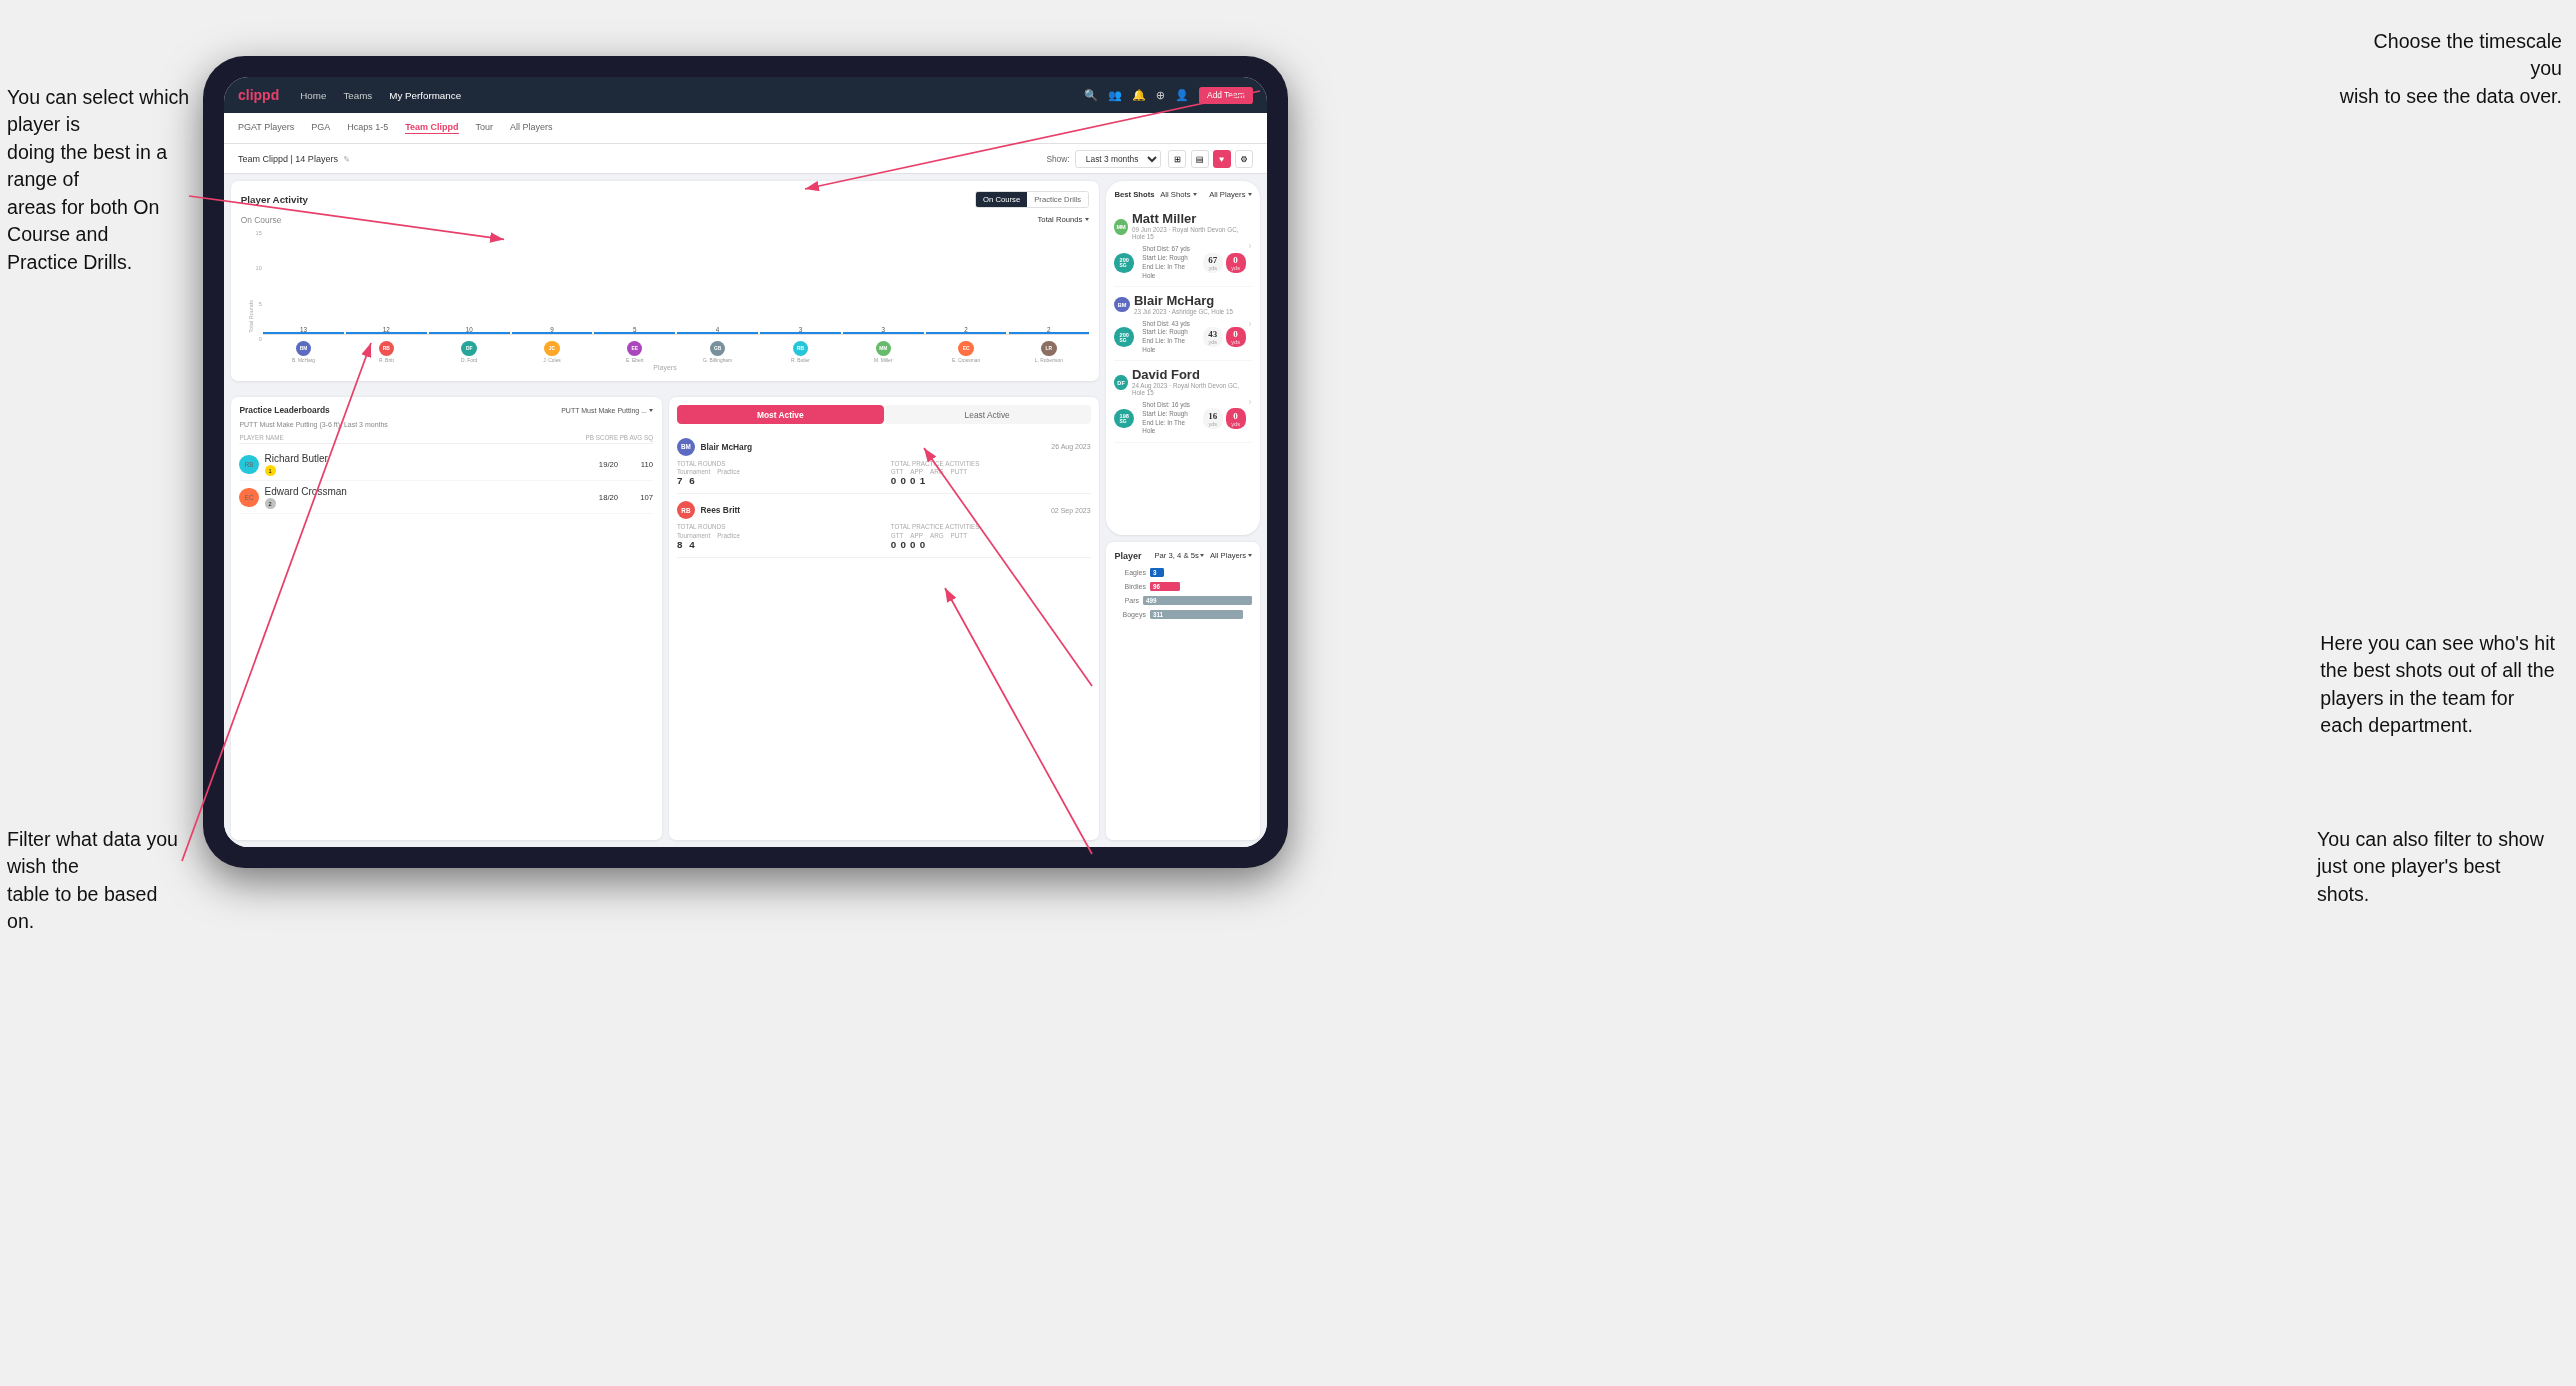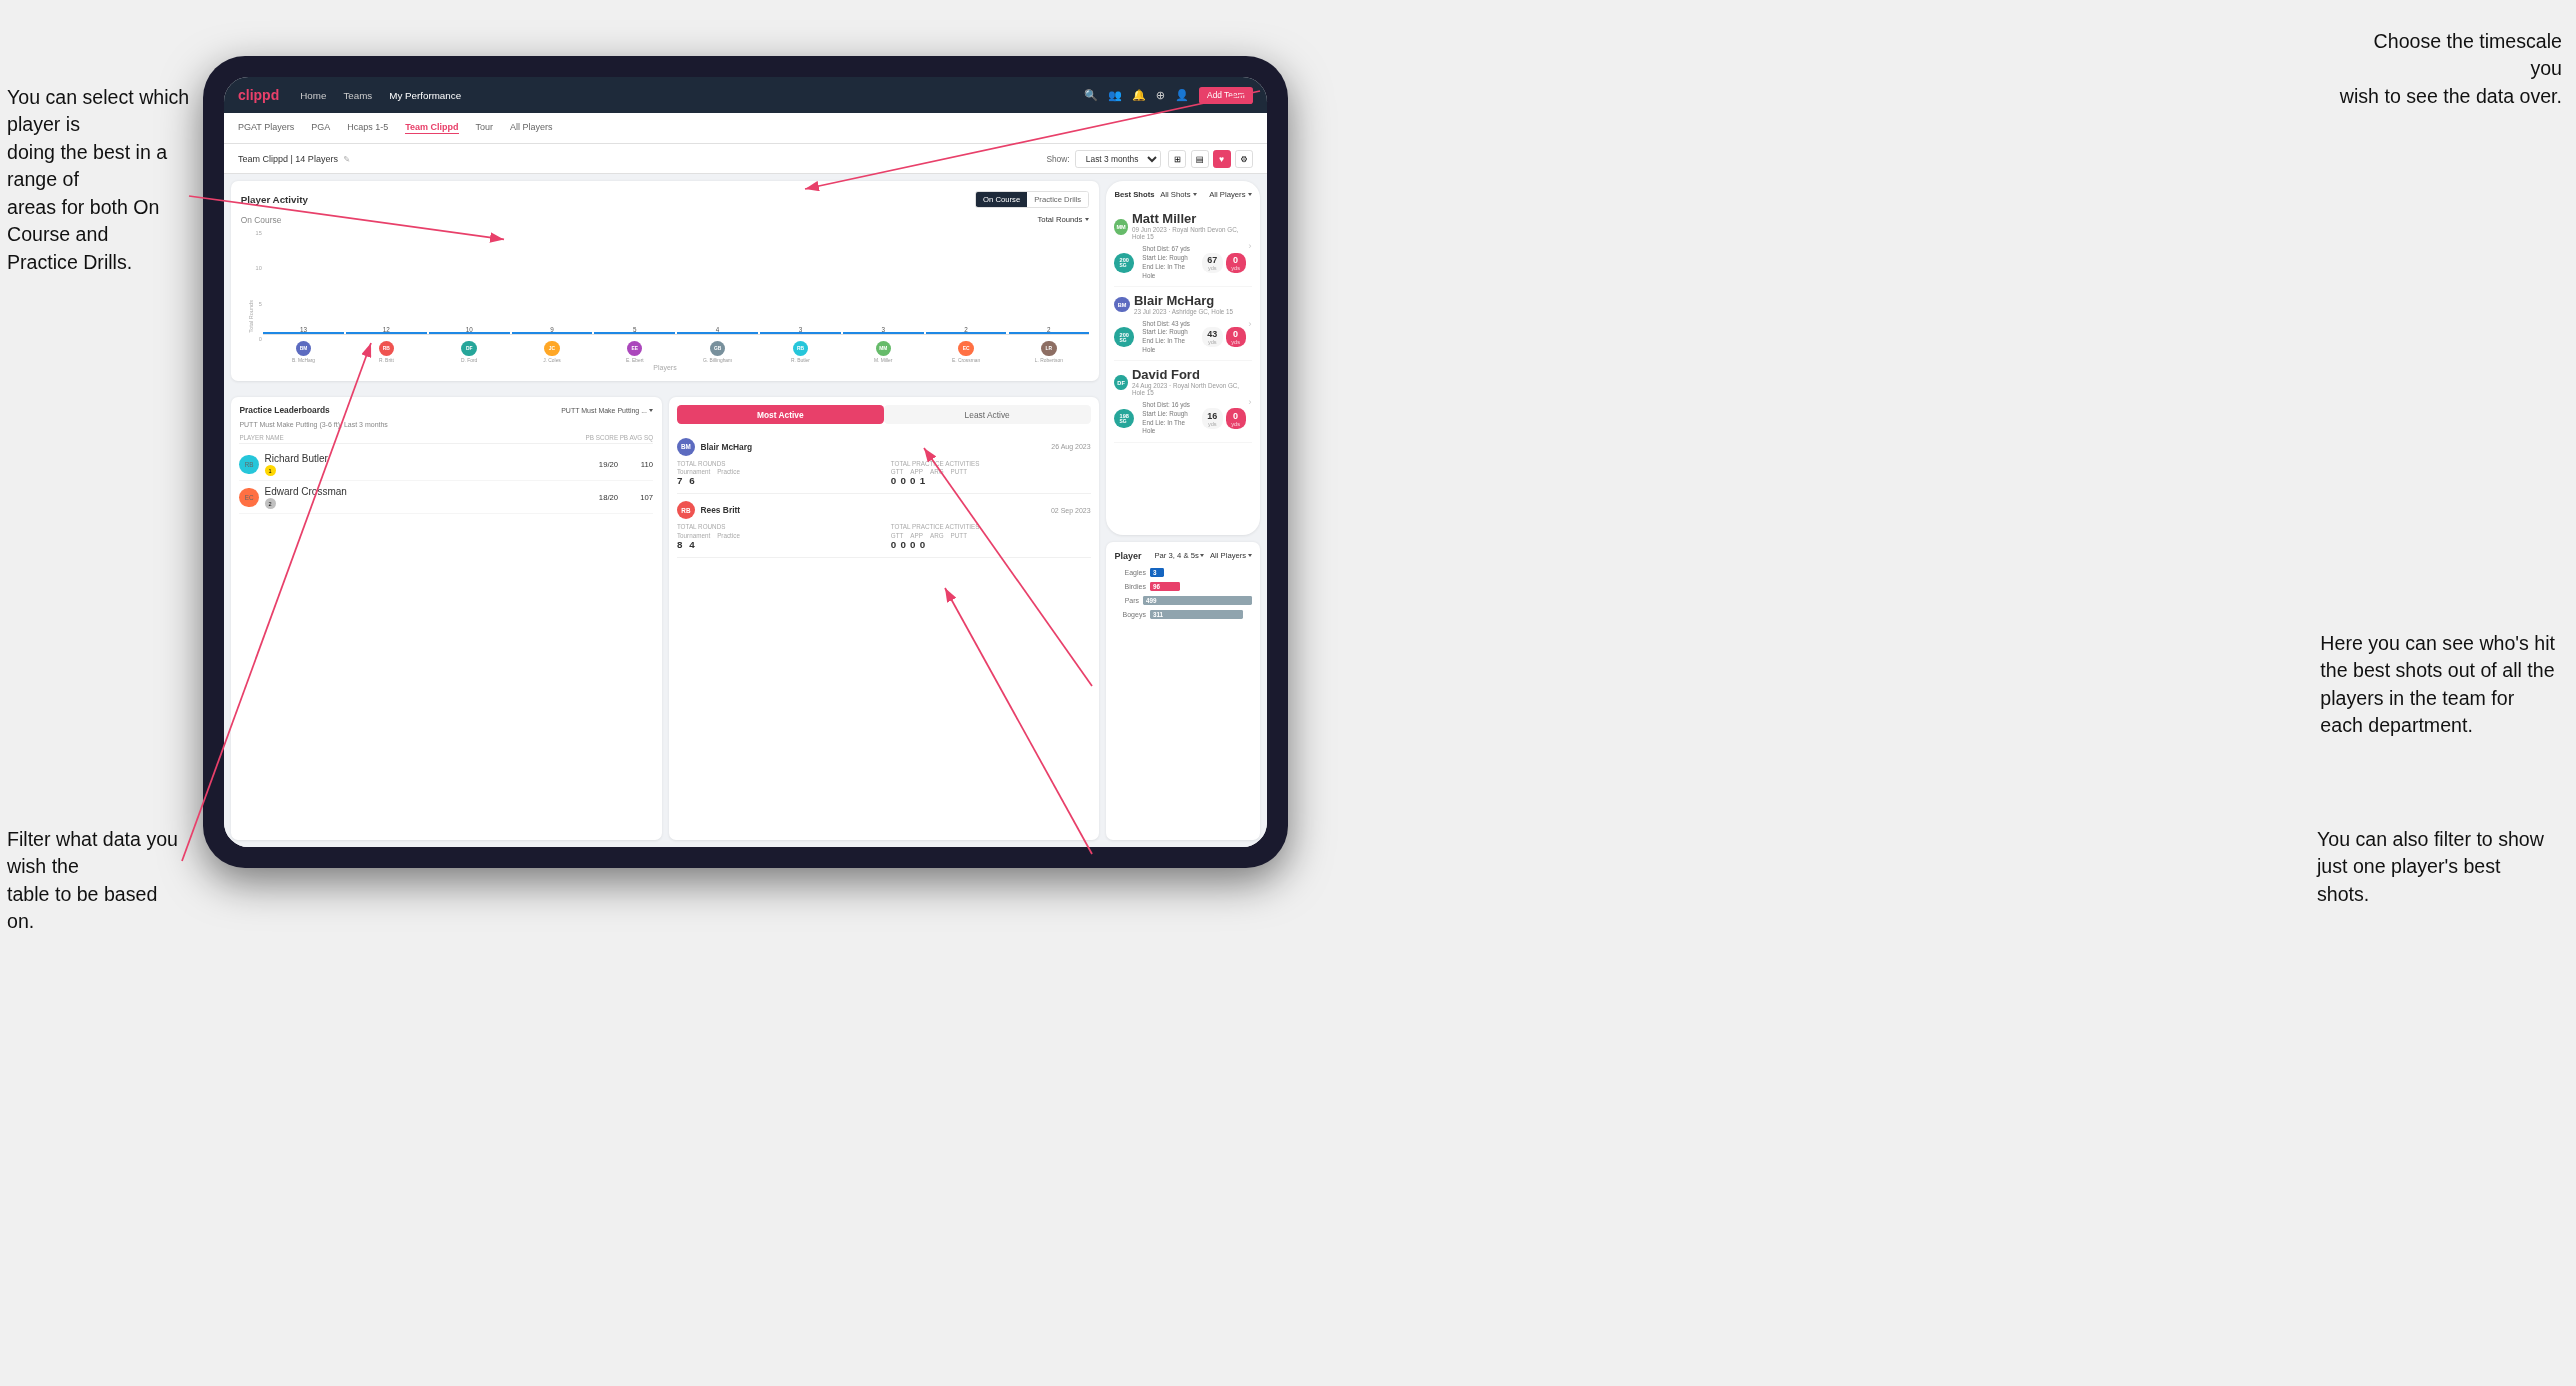--- a/index.html
+++ b/index.html
@@ -657,20 +657,21 @@
       background: #f5f5f5;
       border-radius: 8.4px;
       padding: 2.1px 5.6px;
       text-align: center;
     }
 
     .shot-metric-value {
       font-size: 9px;
       font-weight: 700;
       color: #333;
+      font-family: Liberation Serif, serif;
     }
 
     .shot-metric-unit {
       font-size: 5.6px;
       color: #aaa;
     }
 
     .shot-metric-zero {
       background: #e8406a;
       color: white;

